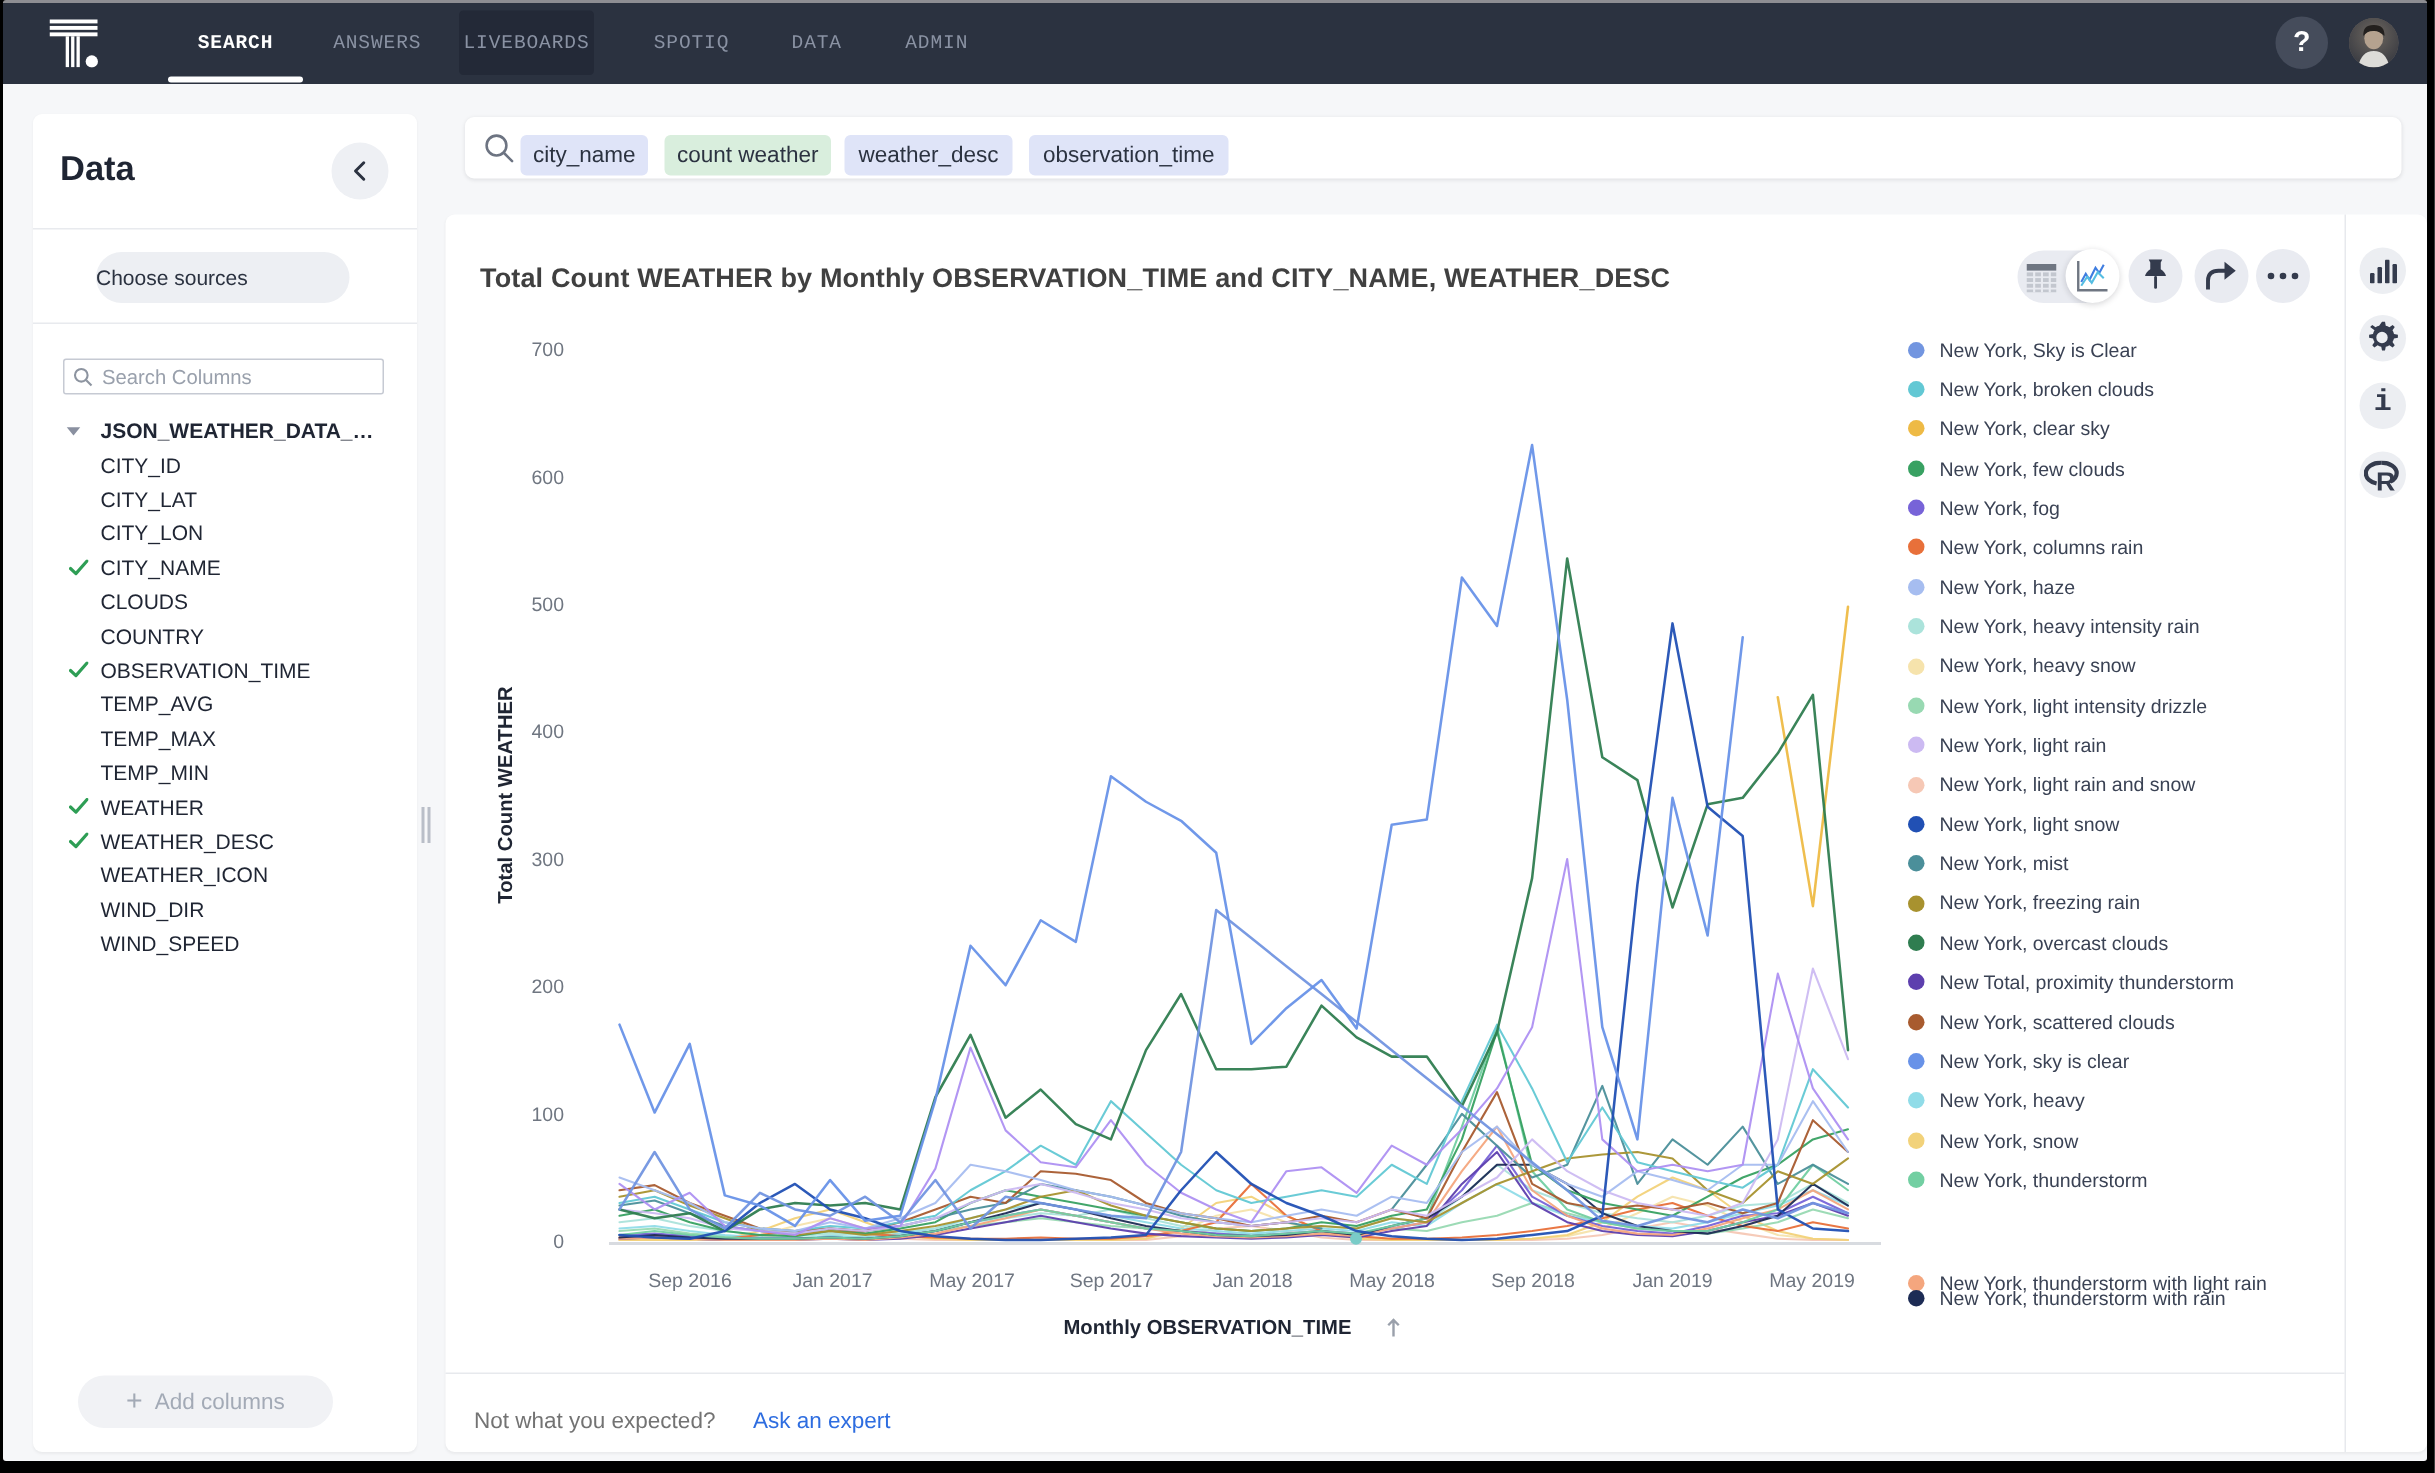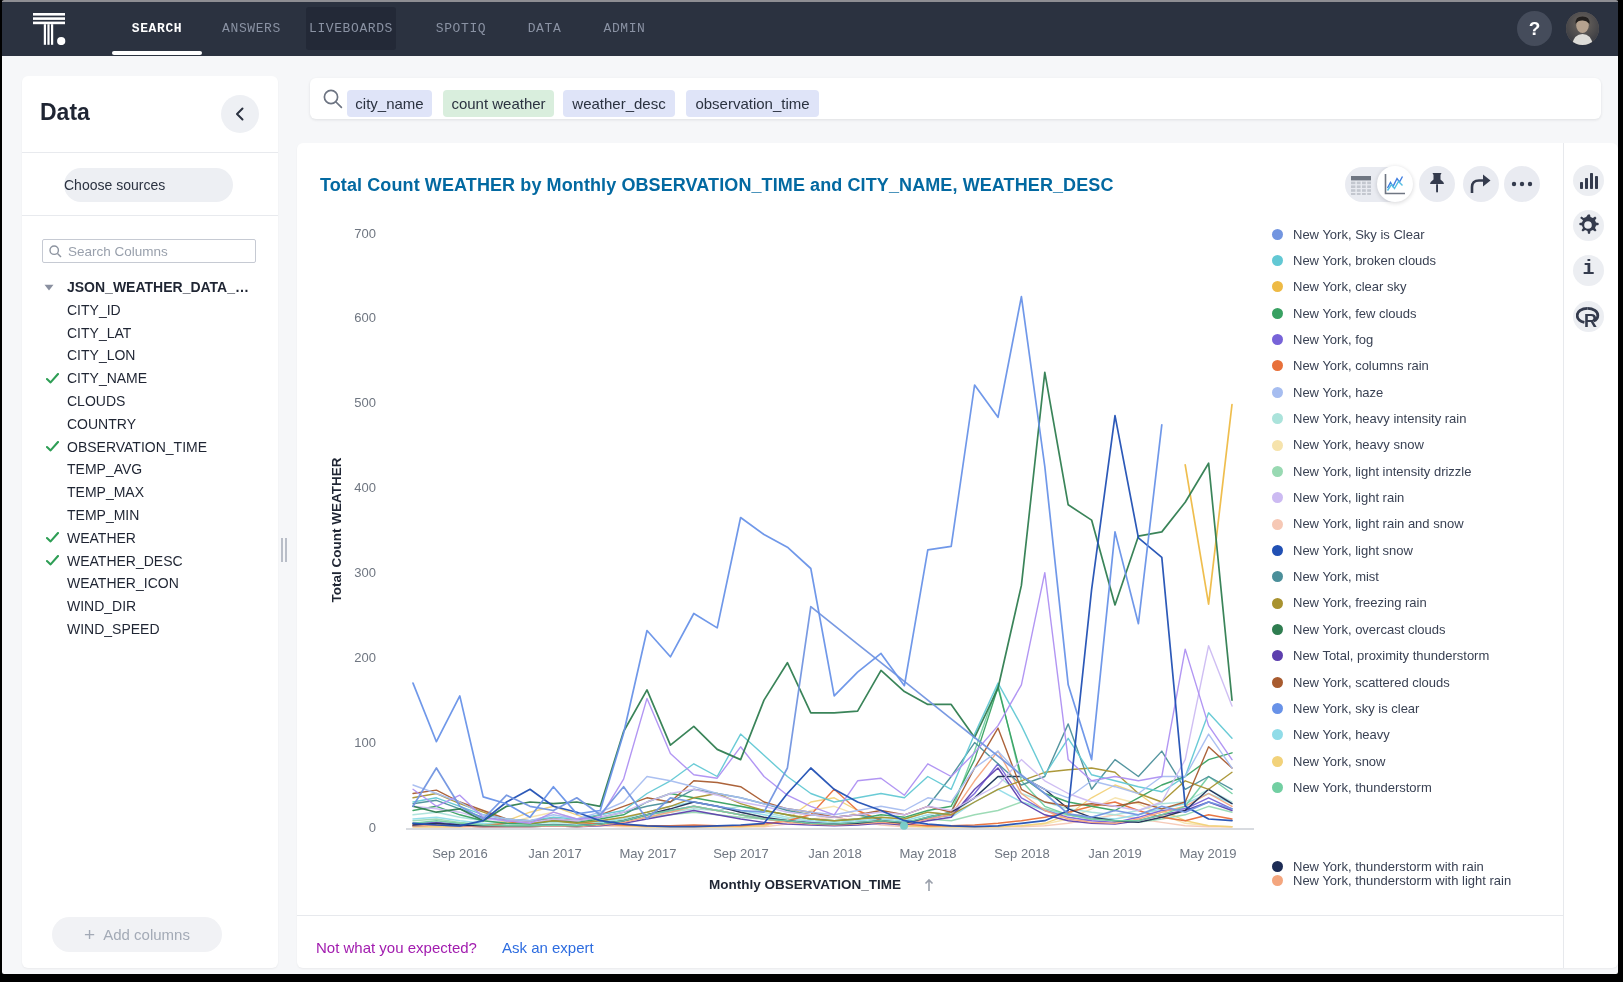--- a/index.html
+++ b/index.html
@@ -21,23 +21,23 @@
 #addcol{position:absolute;left:52px;top:917px;width:170px;height:35px;border-radius:18px;background:#f1f2f5;color:#a3aab6;font-size:15px;text-align:center;line-height:35px}
 #addcol b{font-weight:normal;font-size:19px;vertical-align:-1px;margin-right:8px}
 #grip{position:absolute;left:279px;top:536px;width:7px;height:24px}
 #grip i{position:absolute;top:0;width:2px;height:24px;background:#b9bec8}
 
 #sbar{position:absolute;left:308px;top:76px;width:1291px;height:41px;background:#fff;border-radius:6px;box-shadow:0 1px 3px rgba(20,24,33,.10)}
 .tok{position:absolute;top:12px;height:27px;line-height:27px;border-radius:4px;font-size:15px;color:#2b3240;text-align:center}
 
 #card{position:absolute;left:295px;top:141px;width:1321px;height:825px;background:#fff;border-radius:6px;box-shadow:0 1px 2px rgba(0,0,0,.05)}
 #vdiv{position:absolute;left:1266px;top:0;width:1px;height:825px;background:#e7e9ed}
-#ctitle{position:absolute;left:23px;top:32px;font-size:18px;font-weight:bold;color:#0369a1;letter-spacing:.1px}
+#ctitle{position:absolute;left:23px;top:32px;font-size:18px;font-weight:bold;color:#404040;letter-spacing:.1px}
 #footer{position:absolute;left:0;top:772px;width:1266px;height:53px;border-top:1px solid #e7e9ed;font-size:15px}
-#footer .q{position:absolute;left:19px;top:23px;color:#a21caf}
+#footer .q{position:absolute;left:19px;top:23px;color:#737373}
 #footer .a{position:absolute;left:205px;top:23px;color:#2e6de0}
 
 .circ{position:absolute;border-radius:50%;background:#e9ebf1}
 #toggle{position:absolute;left:1048px;top:24px;width:67px;height:35px;border-radius:18px;background:#e9ebf1}
 #wcirc{position:absolute;left:1080px;top:23px;width:36px;height:36px;border-radius:50%;background:#fff;box-shadow:0 1px 4px rgba(20,24,33,.18)}
 
 .li{position:absolute;left:975px;height:26px;white-space:nowrap}
 .ld{display:inline-block;width:11px;height:11px;border-radius:50%;vertical-align:middle;margin-right:10px}
 .lt{font-size:13px;color:#3a4254;vertical-align:middle}
 
@@ -213,21 +213,21 @@
 <div class="li" style="top:397.7px"><span class="ld" style="background:#2150b4"></span><span class="lt">New York, light snow</span></div>
 <div class="li" style="top:424.0px"><span class="ld" style="background:#4b8f9a"></span><span class="lt">New York, mist</span></div>
 <div class="li" style="top:450.4px"><span class="ld" style="background:#a8922f"></span><span class="lt">New York, freezing rain</span></div>
 <div class="li" style="top:476.8px"><span class="ld" style="background:#2f7d50"></span><span class="lt">New York, overcast clouds</span></div>
 <div class="li" style="top:503.1px"><span class="ld" style="background:#5d3fae"></span><span class="lt">New Total, proximity thunderstorm</span></div>
 <div class="li" style="top:529.5px"><span class="ld" style="background:#a85b2f"></span><span class="lt">New York, scattered clouds</span></div>
 <div class="li" style="top:555.8px"><span class="ld" style="background:#6892e8"></span><span class="lt">New York, sky is clear</span></div>
 <div class="li" style="top:582.2px"><span class="ld" style="background:#90dce8"></span><span class="lt">New York, heavy</span></div>
 <div class="li" style="top:608.5px"><span class="ld" style="background:#f2d27a"></span><span class="lt">New York, snow</span></div>
 <div class="li" style="top:634.9px"><span class="ld" style="background:#72cfa2"></span><span class="lt">New York, thunderstorm</span></div>
-<div class="li" style="top:728px"><span class="ld" style="background:#f4a67e"></span><span class="lt">New York, thunderstorm with light rain</span></div>
+<div class="li" style="top:704px"><span class="ld" style="background:#f4a67e"></span><span class="lt">New York, thunderstorm with light rain</span></div>
 <div class="li" style="top:713.9px"><span class="ld" style="background:#1d2c55"></span><span class="lt">New York, thunderstorm with rain</span></div>
     <div id="vdiv"></div>
     <div id="footer">
         <span class="q">Not what you expected?</span>
         <span class="a">Ask an expert</span>
       </div>
   </div>
 
   <div class="rail" style="top:163px">
     <svg width="18" height="16" viewBox="0 0 18 16" style="position:absolute;left:7px;top:8px">

